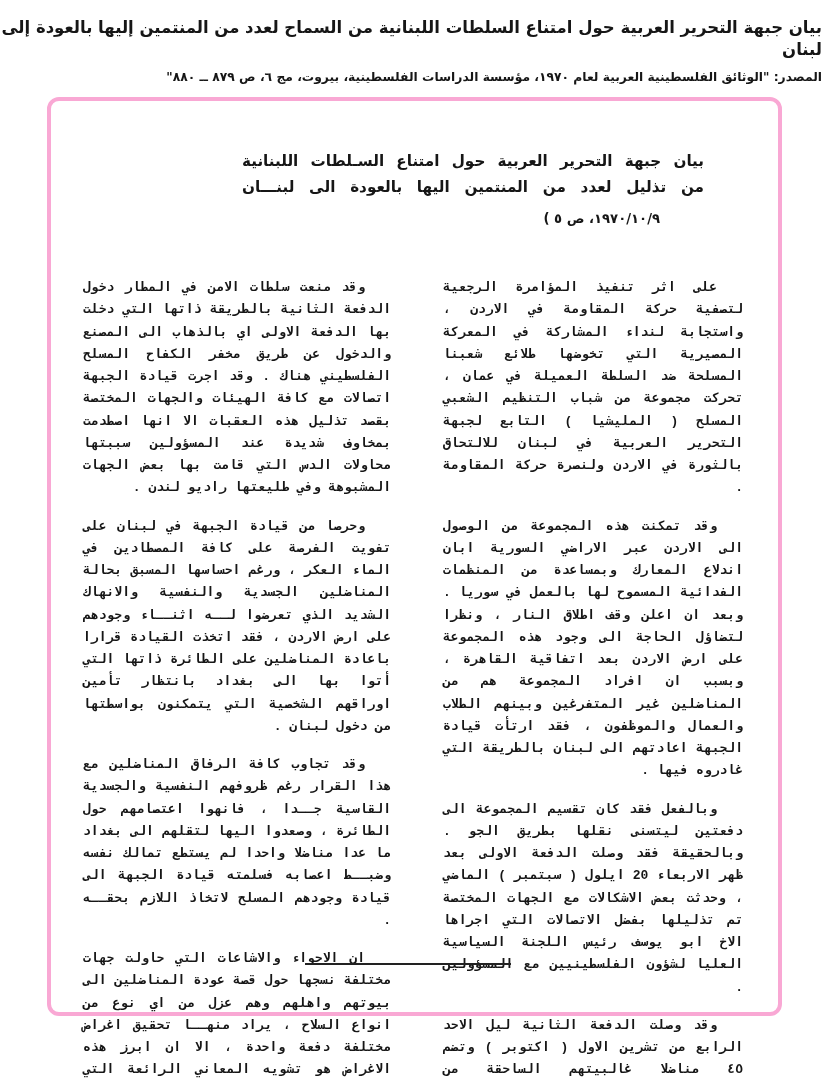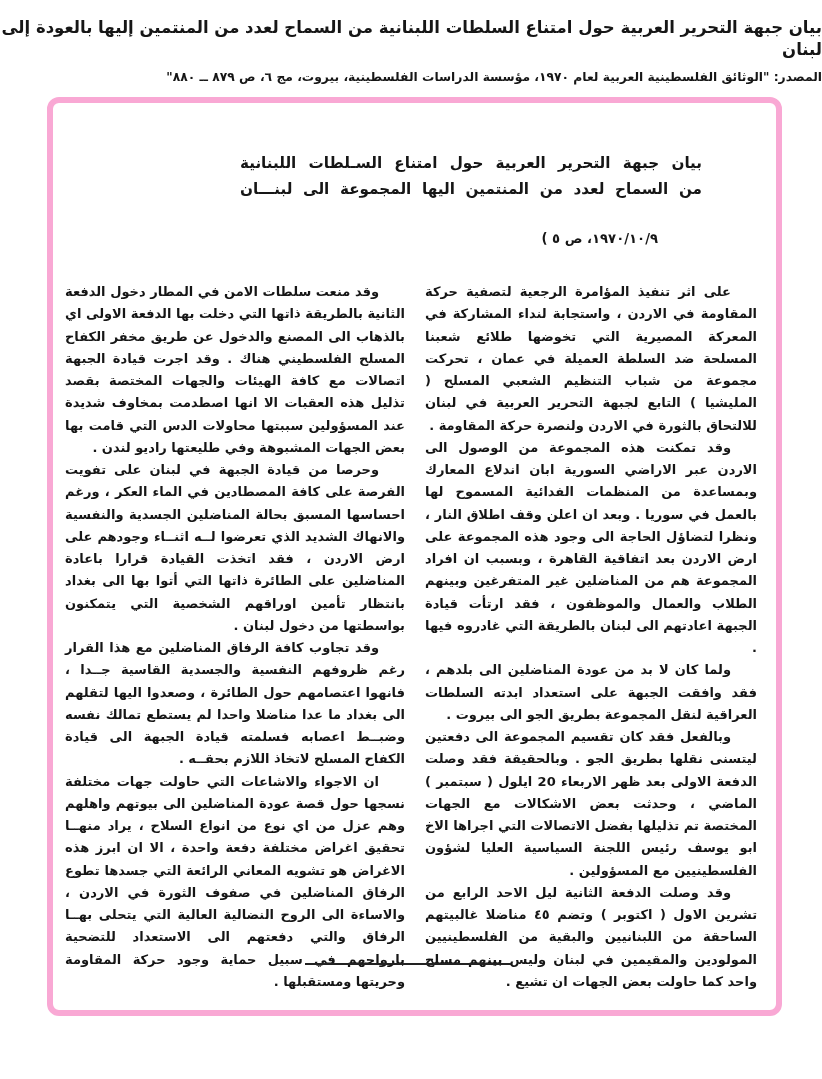--- a/index.html
+++ b/index.html
@@ -5,76 +5,75 @@
   html,body{margin:0;padding:0;background:#ffffff;}
   body{
     width:822px;height:1079px;position:relative;overflow:hidden;
     font-family:"DejaVu Sans",sans-serif;color:#161616;
   }
   .outer-header{direction:rtl;text-align:right;padding-top:17px;}
   .outer-title{font-weight:bold;font-size:16.5px;line-height:22px;letter-spacing:0;}
   .outer-source{font-weight:bold;font-size:12.3px;line-height:18px;margin-top:7px;}
   .scan-frame{
     position:absolute;left:47px;top:97px;width:735px;height:919px;
-    border:6px solid #f9a8d4;border-radius:12px;box-sizing:border-box;
+    border:4px solid #f9a8d4;border-radius:12px;box-sizing:border-box;
     background:#ffffff;direction:rtl;
   }
   .doc-title{margin:47px 74px 0 0;width:462px;font-weight:bold;font-size:15.2px;line-height:26px;}
   .doc-title .just{text-align:justify;text-align-last:justify;}
   .doc-title .endline{text-align:right;}
   .date-row{
     display:flex;flex-direction:row;justify-content:flex-start;
     margin:7px 160px 0 0;font-weight:bold;font-size:13.2px;line-height:22px;gap:38px;
   }
   .dateline{white-space:nowrap;}
   .citation{white-space:nowrap;}
-  .cit-line2{text-align:center;margin-right:-42px;margin-top:19px;}
+  .cit-line2{text-align:center;margin-right:-42px;margin-top:1px;}
   .columns{
     display:flex;flex-direction:row;gap:20px;
     padding:31px 19px 0 12px;box-sizing:border-box;
   }
   .col{font-weight:bold;font-size:13px;line-height:22.25px;text-align:justify;}
   .col-right{width:332px;}
   .col-left{width:340px;}
-  .col p{margin:0;text-indent:26px;}
+  .col p{margin:16px;text-indent:26px;font-family:Liberation Mono, monospace;}
   .closing{margin-top:2px;text-indent:0;text-align:center;padding-left:40px;font-weight:bold;}
   .bottom-rule{position:absolute;left:305px;top:963px;width:206px;height:2px;background:#222;}
 </style>
 </head>
 <body>
 
 <div class="outer-header">
   <div class="outer-title">بيان جبهة التحرير العربية حول امتناع السلطات اللبنانية من السماح لعدد من المنتمين إليها بالعودة إلى لبنان</div>
   <div class="outer-source">المصدر: "الوثائق الفلسطينية العربية لعام ١٩٧٠، مؤسسة الدراسات الفلسطينية، بيروت، مج ٦، ص ٨٧٩ ــ ٨٨٠"</div>
 </div>
 
 <div class="scan-frame">
 
   <div class="doc-title">
     <div class="just">بيان جبهة التحرير العربية حول امتناع السـلطات اللبنانية</div>
-    <div class="just">من السماح لعدد من المنتمين اليها المجموعة الى لبنـــان</div>
+    <div class="just">من تذليل لعدد من المنتمين اليها بالعودة الى لبنـــان</div>
   </div>
 
   <div class="date-row">
     <div class="citation">
       <div class="cit-line2">١٩٧٠/١٠/٩، ص ٥ )</div>
     </div>
   </div>
 
   <div class="columns">
     <div class="col col-right">
       <p>على اثر تنفيذ المؤامرة الرجعية لتصفية حركة المقاومة في الاردن ، واستجابة لنداء المشاركة في المعركة المصيرية التي تخوضها طلائع شعبنا المسلحة ضد السلطة العميلة في عمان ، تحركت مجموعة من شباب التنظيم الشعبي المسلح ( المليشيا ) التابع لجبهة التحرير العربية في لبنان للالتحاق بالثورة في الاردن ولنصرة حركة المقاومة .</p>
       <p>وقد تمكنت هذه المجموعة من الوصول الى الاردن عبر الاراضي السورية ابان اندلاع المعارك وبمساعدة من المنظمات الفدائية المسموح لها بالعمل في سوريا . وبعد ان اعلن وقف اطلاق النار ، ونظرا لتضاؤل الحاجة الى وجود هذه المجموعة على ارض الاردن بعد اتفاقية القاهرة ، وبسبب ان افراد المجموعة هم من المناضلين غير المتفرغين وبينهم الطلاب والعمال والموظفون ، فقد ارتأت قيادة الجبهة اعادتهم الى لبنان بالطريقة التي غادروه فيها .</p>
-      <p>ولما كان لا بد من عودة المناضلين الى بلدهم ، فقد وافقت الجبهة على استعداد ابدته السلطات العراقية لنقل المجموعة بطريق الجو الى بيروت .</p>
       <p>وبالفعل فقد كان تقسيم المجموعة الى دفعتين ليتسنى نقلها بطريق الجو . وبالحقيقة فقد وصلت الدفعة الاولى بعد ظهر الاربعاء 20 ايلول ( سبتمبر ) الماضي ، وحدثت بعض الاشكالات مع الجهات المختصة تم تذليلها بفضل الاتصالات التي اجراها الاخ ابو يوسف رئيس اللجنة السياسية العليا لشؤون الفلسطينيين مع المسؤولين .</p>
       <p>وقد وصلت الدفعة الثانية ليل الاحد الرابع من تشرين الاول ( اكتوبر ) وتضم ٤٥ مناضلا غالبيتهم الساحقة من اللبنانيين والبقية من الفلسطينيين المولودين والمقيمين في لبنان وليس بينهم مسلح واحد كما حاولت بعض الجهات ان تشيع .</p>
     </div>
     <div class="col col-left">
       <p>وقد منعت سلطات الامن في المطار دخول الدفعة الثانية بالطريقة ذاتها التي دخلت بها الدفعة الاولى اي بالذهاب الى المصنع والدخول عن طريق مخفر الكفاح المسلح الفلسطيني هناك . وقد اجرت قيادة الجبهة اتصالات مع كافة الهيئات والجهات المختصة بقصد تذليل هذه العقبات الا انها اصطدمت بمخاوف شديدة عند المسؤولين سببتها محاولات الدس التي قامت بها بعض الجهات المشبوهة وفي طليعتها راديو لندن .</p>
       <p>وحرصا من قيادة الجبهة في لبنان على تفويت الفرصة على كافة المصطادين في الماء العكر ، ورغم احساسها المسبق بحالة المناضلين الجسدية والنفسية والانهاك الشديد الذي تعرضوا لــه اثنــاء وجودهم على ارض الاردن ، فقد اتخذت القيادة قرارا باعادة المناضلين على الطائرة ذاتها التي أتوا بها الى بغداد بانتظار تأمين اوراقهم الشخصية التي يتمكنون بواسطتها من دخول لبنان .</p>
-      <p>وقد تجاوب كافة الرفاق المناضلين مع هذا القرار رغم ظروفهم النفسية والجسدية القاسية جــدا ، فانهوا اعتصامهم حول الطائرة ، وصعدوا اليها لتقلهم الى بغداد ما عدا مناضلا واحدا لم يستطع تمالك نفسه وضبــط اعصابه فسلمته قيادة الجبهة الى قيادة الكفاح المسلح لاتخاذ اللازم بحقــه .</p>
+      <p>وقد تجاوب كافة الرفاق المناضلين مع هذا القرار رغم ظروفهم النفسية والجسدية القاسية جــدا ، فانهوا اعتصامهم حول الطائرة ، وصعدوا اليها لتقلهم الى بغداد ما عدا مناضلا واحدا لم يستطع تمالك نفسه وضبــط اعصابه فسلمته قيادة الجبهة الى قيادة وجودهم المسلح لاتخاذ اللازم بحقــه .</p>
       <p>ان الاجواء والاشاعات التي حاولت جهات مختلفة نسجها حول قصة عودة المناضلين الى بيوتهم واهلهم وهم عزل من اي نوع من انواع السلاح ، يراد منهــا تحقيق اغراض مختلفة دفعة واحدة ، الا ان ابرز هذه الاغراض هو تشويه المعاني الرائعة التي جسدها تطوع الرفاق المناضلين في صفوف الثورة في الاردن ، والاساءة الى الروح النضالية العالية التي يتحلى بهــا الرفاق والتي دفعتهم الى الاستعداد للتضحية بارواحهم في سبيل حماية وجود حركة المقاومة وحريتها ومستقبلها .</p>
     </div>
   </div>
 
 </div>
 
 <div class="bottom-rule"></div>
 
 </body></html>

